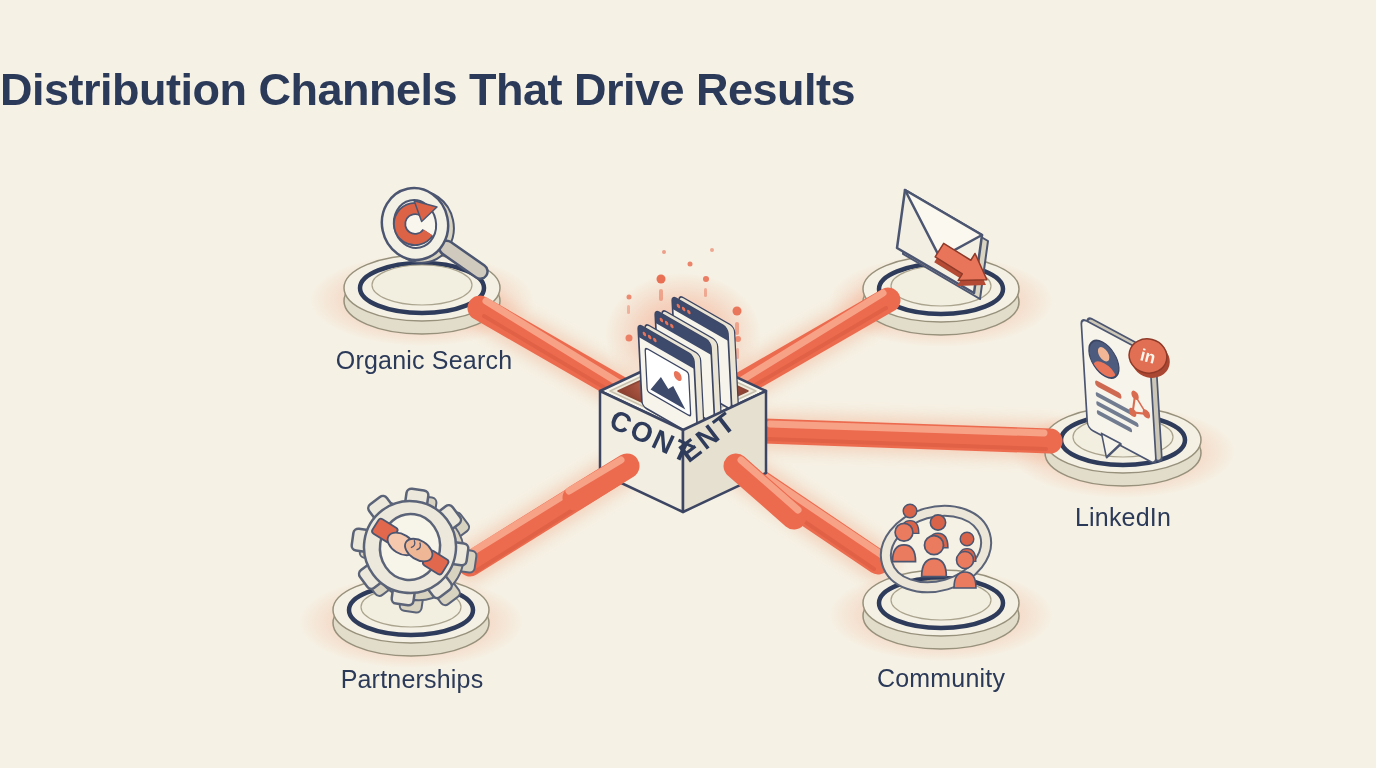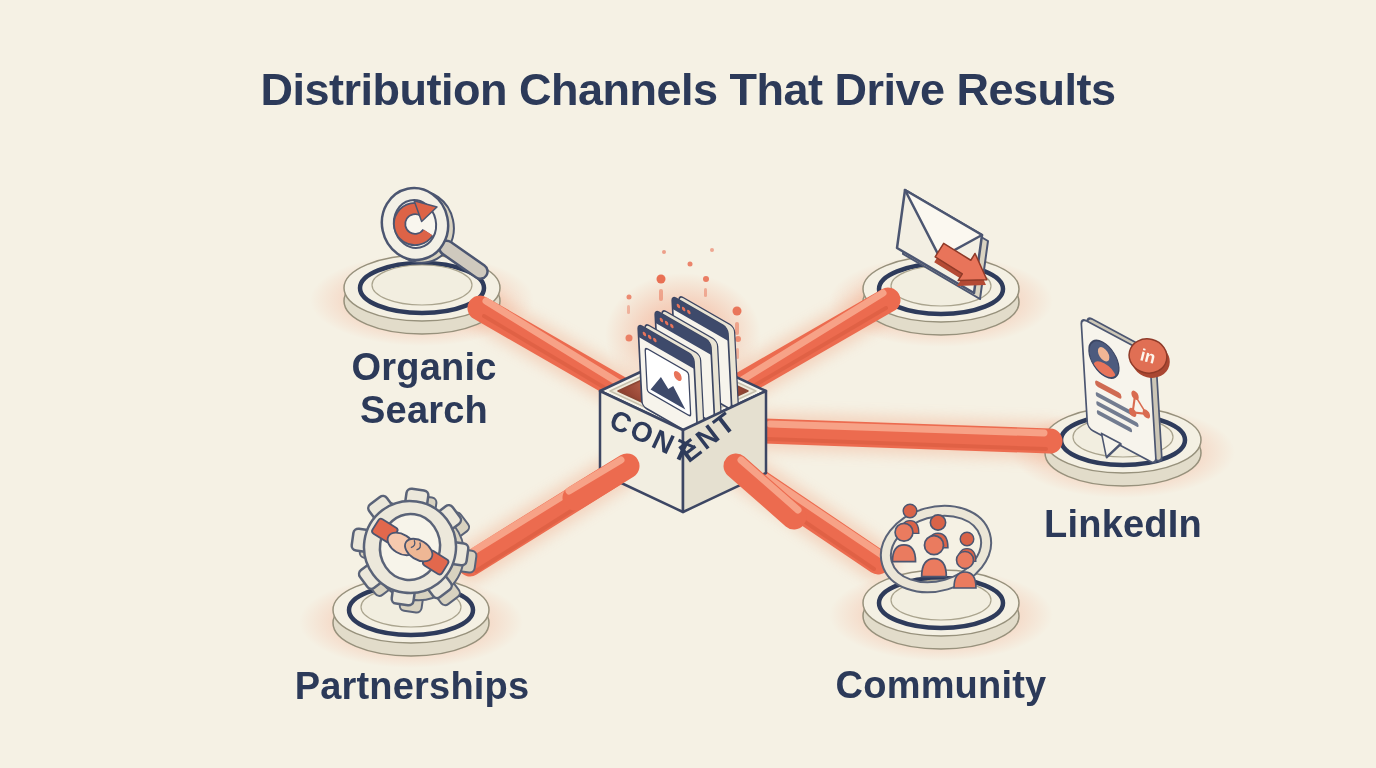--- a/index.html
+++ b/index.html
@@ -1,23 +1,23 @@
 <!DOCTYPE html>
 <html><head>
 <meta charset="utf-8">
 <style>
   html,body{margin:0;padding:0;}
   body{width:1376px;height:768px;overflow:hidden;background:#f5f1e4;
        font-family:"Liberation Sans","DejaVu Sans",sans-serif;}
   .stage{position:relative;width:1376px;height:768px;background:#f5f1e4;}
   .stage svg{position:absolute;left:0;top:0;}
-  .title{position:absolute;left:0;top:64px;width:1376px;text-align:center;
+  .title{position:absolute;left:0;top:64px;width:1376px;text-align:left;
          font-size:45px;font-weight:800;letter-spacing:-0.5px;color:#2c3a59;}
   .node-label{position:absolute;transform:translateX(-50%);text-align:center;
-         font-size:38px;font-weight:700;line-height:1.12;color:#2c3a59;letter-spacing:0.2px;}
+         font-size:25px;font-weight:400;line-height:1.12;color:#2c3a59;letter-spacing:0.2px;}
   .lbl-organic{left:424px;top:346px;width:190px;}
   .lbl-email{left:941px;top:348px;width:260px;}
   .lbl-linkedin{left:1123px;top:503px;width:260px;}
   .lbl-partnerships{left:412px;top:665px;width:320px;}
   .lbl-community{left:941px;top:664px;width:320px;text-align:center;}
 </style>
 </head>
 <body>
 
 <div class="stage">

